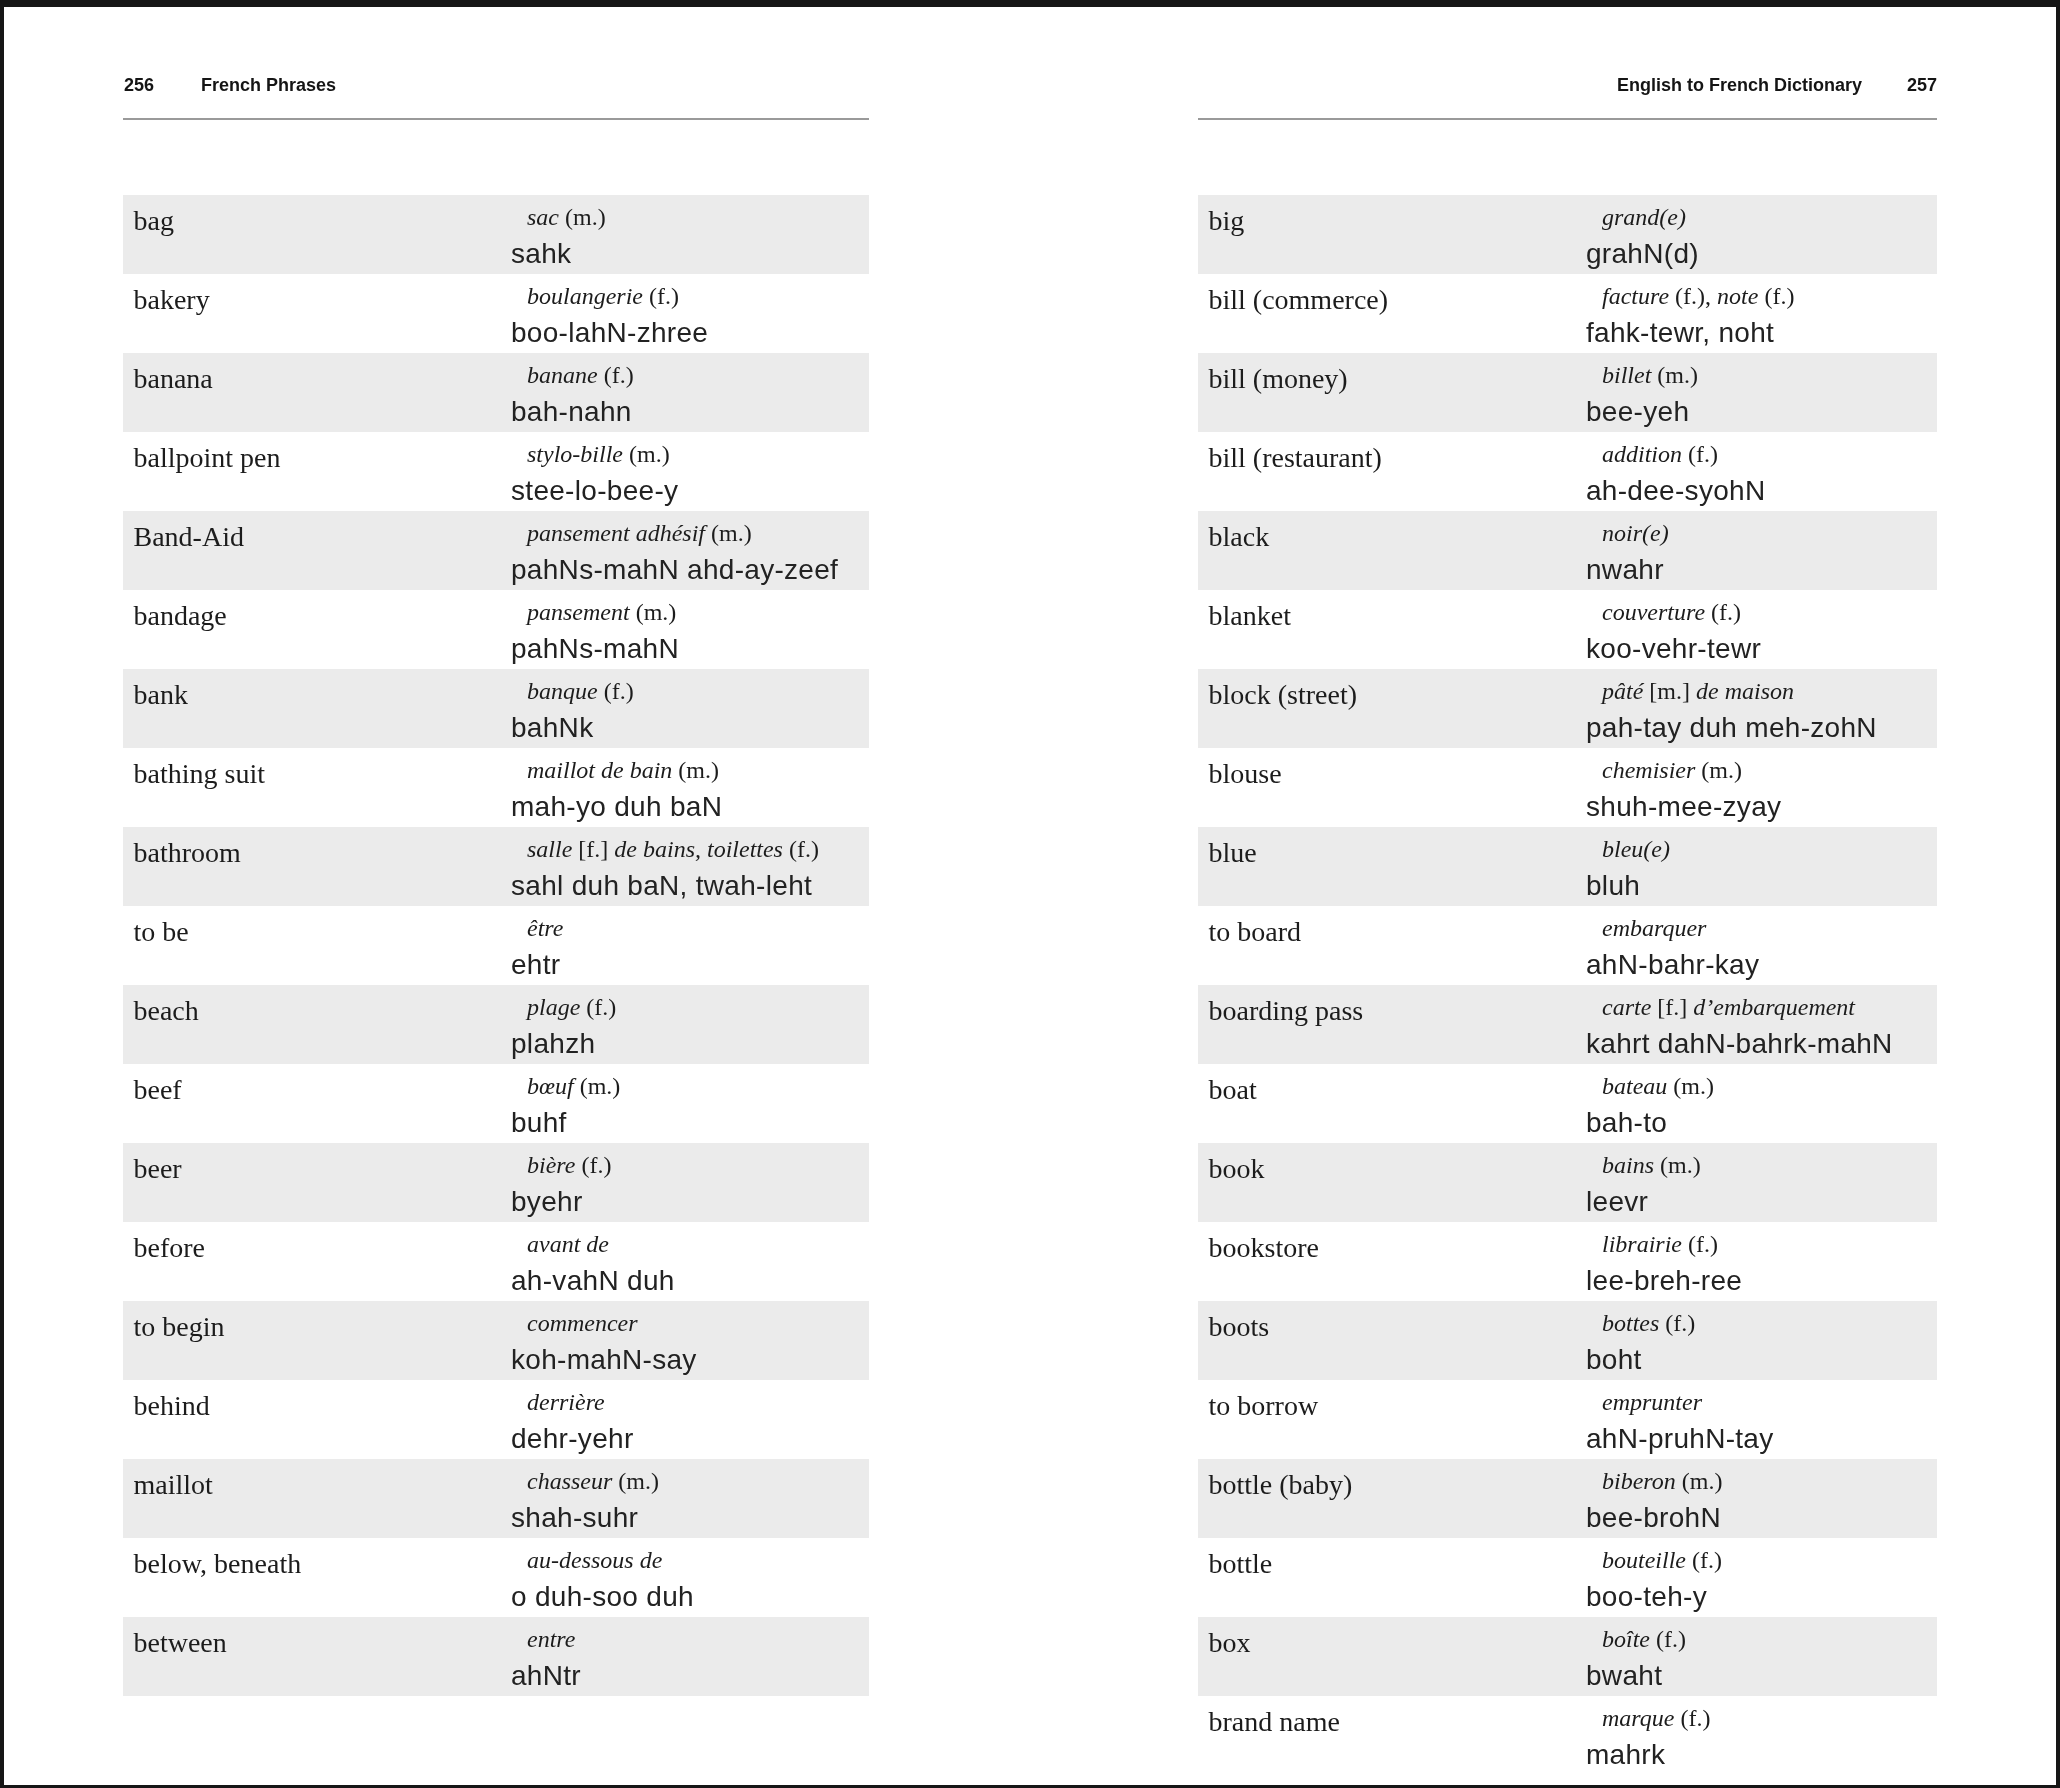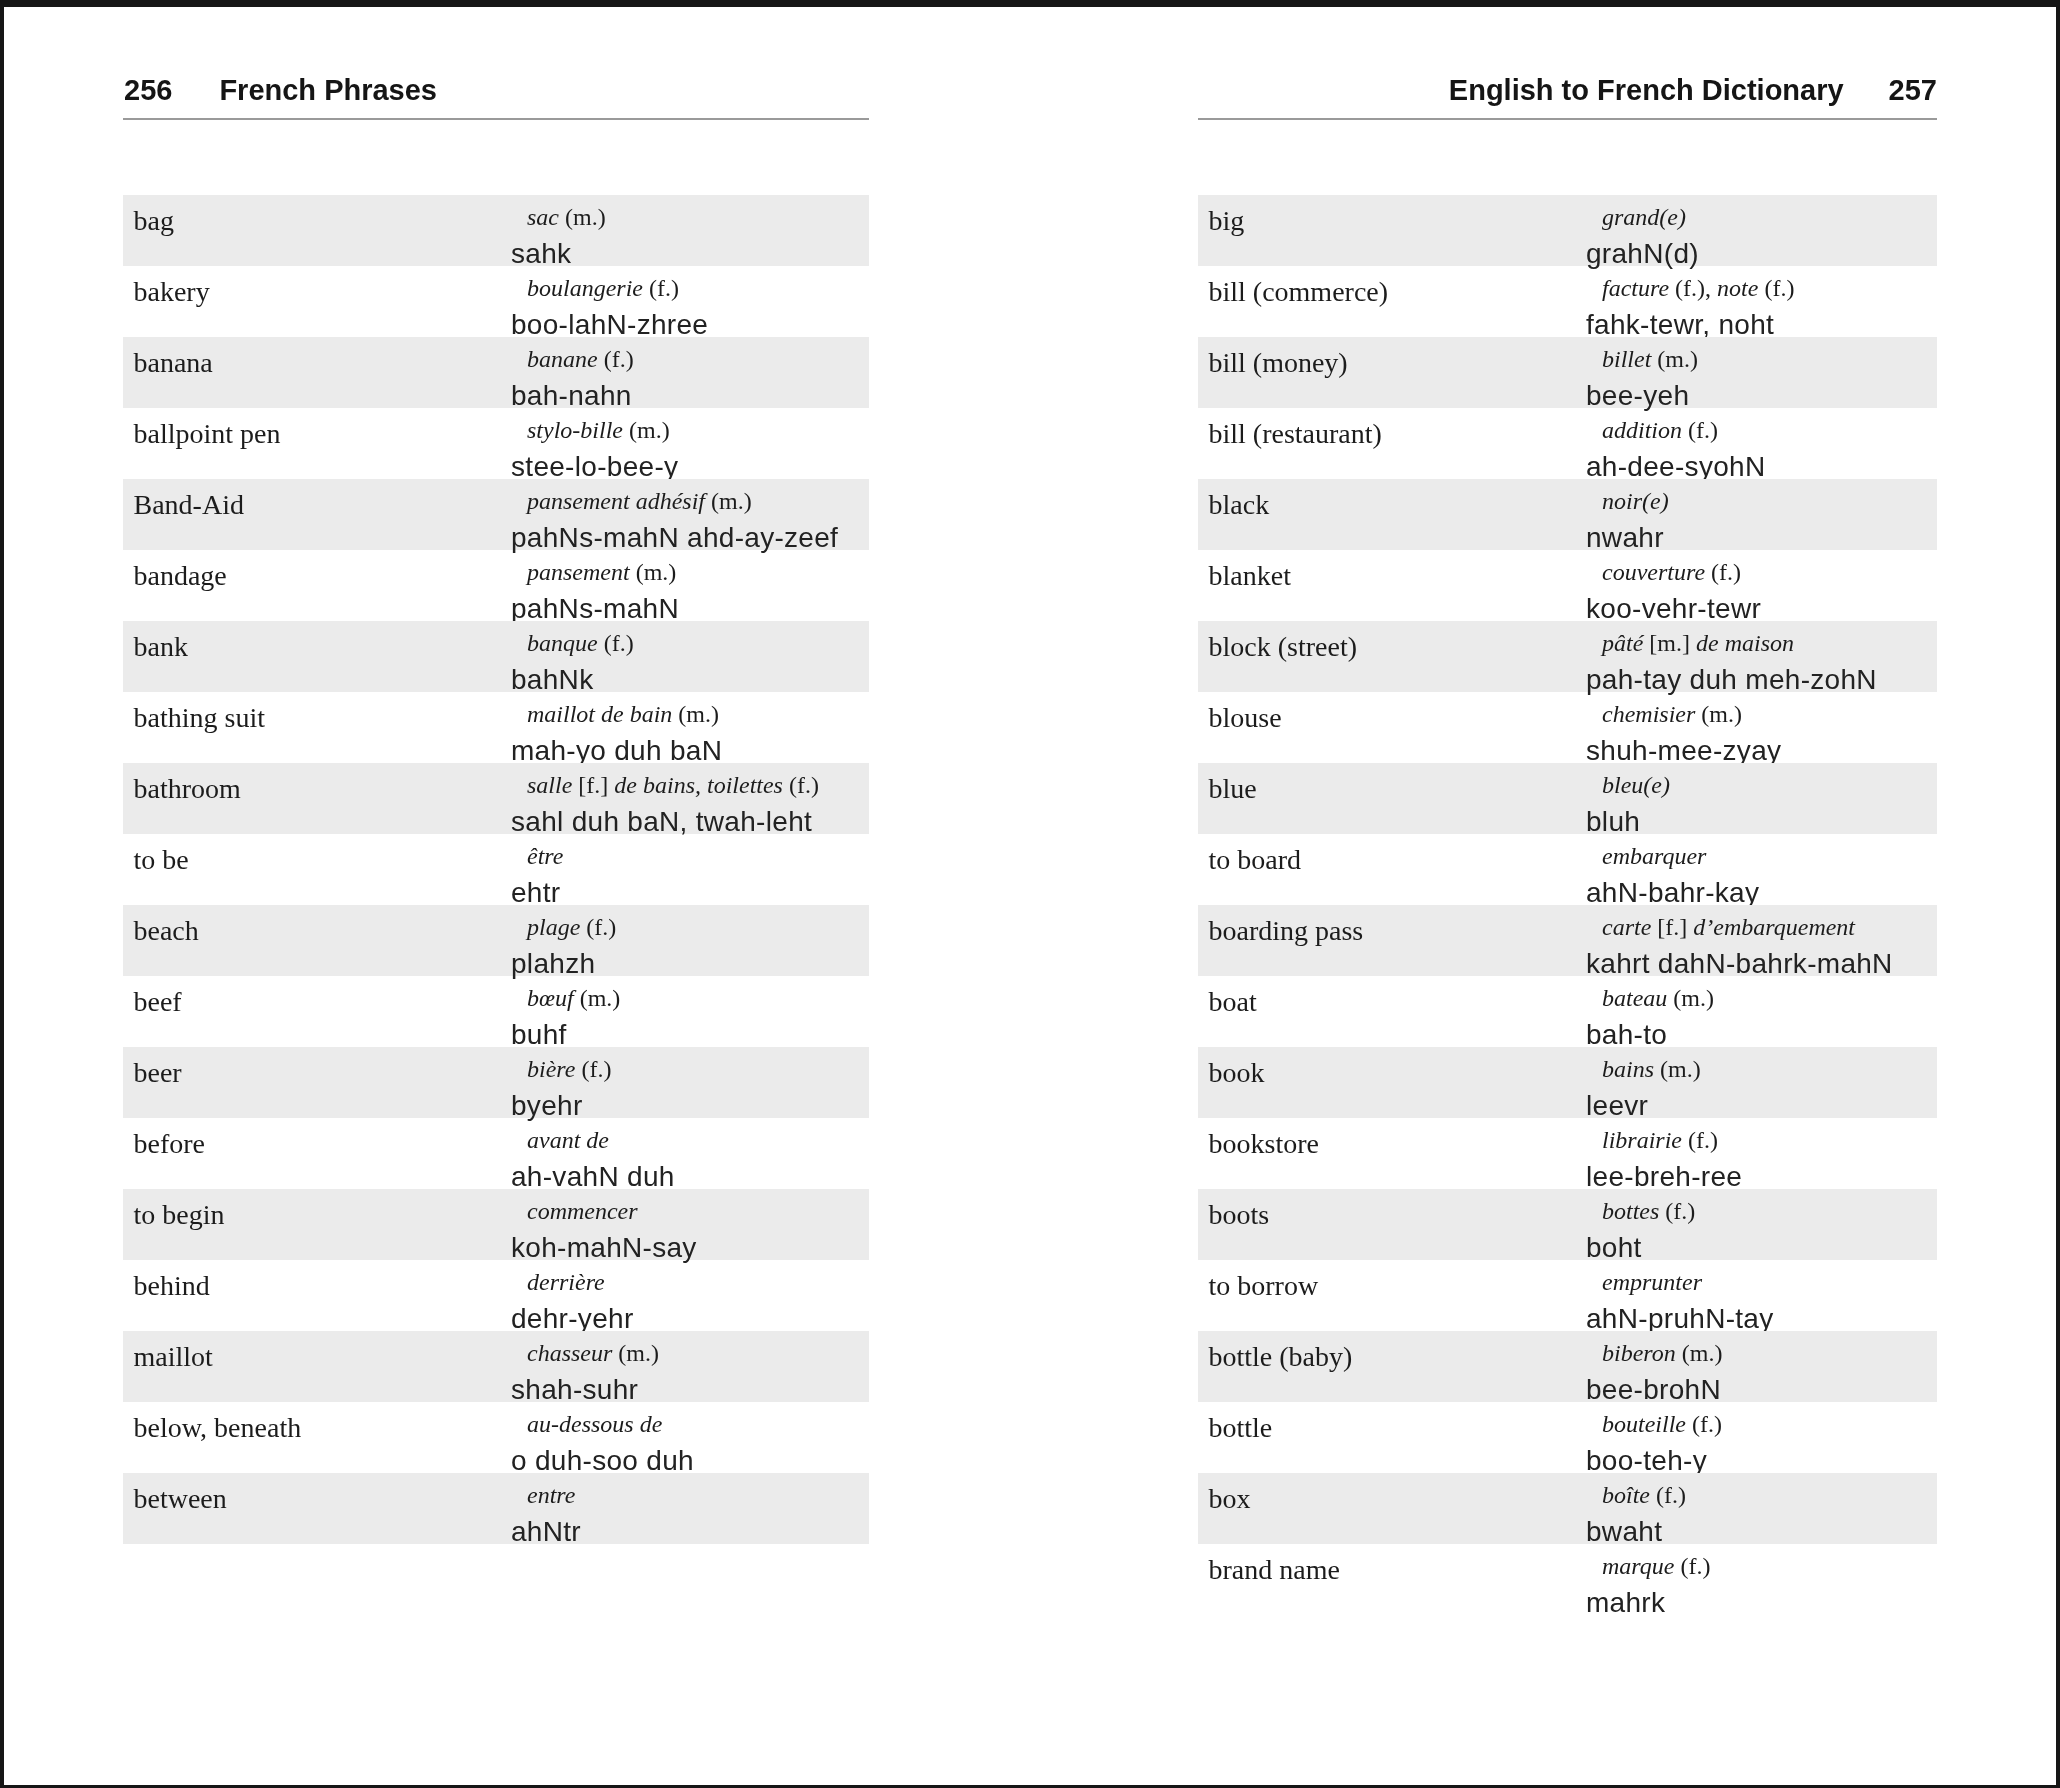--- a/index.html
+++ b/index.html
@@ -15,35 +15,35 @@
     font-family:"Liberation Serif", serif;color:var(--ink);overflow:hidden;
   }
   .frame{
     position:absolute;inset:0;border-style:solid;border-color:var(--frame);
     border-width:7.3px 4px 4.8px 4px;box-sizing:border-box;pointer-events:none;
   }
   
   .hdr{
     position:absolute;top:76px;
     font-family:"Liberation Sans", sans-serif;font-weight:bold;
-    font-size:29px;line-height:1;color:#151515;white-space:nowrap;
+    font-size:18px;line-height:1;color:#151515;white-space:nowrap;
   }
   .hdr-left{left:124px;}
   .hdr-right{right:123px;text-align:right;}
   .hdr .pgnum{display:inline-block;}
   .hdr-left .title{margin-left:47px;}
   .hdr-right .pgnum{margin-left:45px;}
   .rule{position:absolute;top:118px;height:2.4px;background:var(--rule);}
   .rule-left{left:123px;width:746px;}
   .rule-right{left:1198px;width:739px;}
   
   .tbl{position:absolute;top:195px;}
   .tbl-left{left:123px;width:746px;}
   .tbl-right{left:1198px;width:739px;}
-  .row{position:relative;height:71px;}
+  .row{position:relative;height:79px;}
   .row:nth-child(odd){background:var(--shade);}
   .term{
     position:absolute;left:10.5px;top:10.5px;
     font-size:28px;line-height:1.1;white-space:nowrap;
   }
   .fr{
     position:absolute;left:404px;top:9px;
     font-size:24px;line-height:1.1;white-space:nowrap;
   }
   .fr .it{font-style:italic;}

